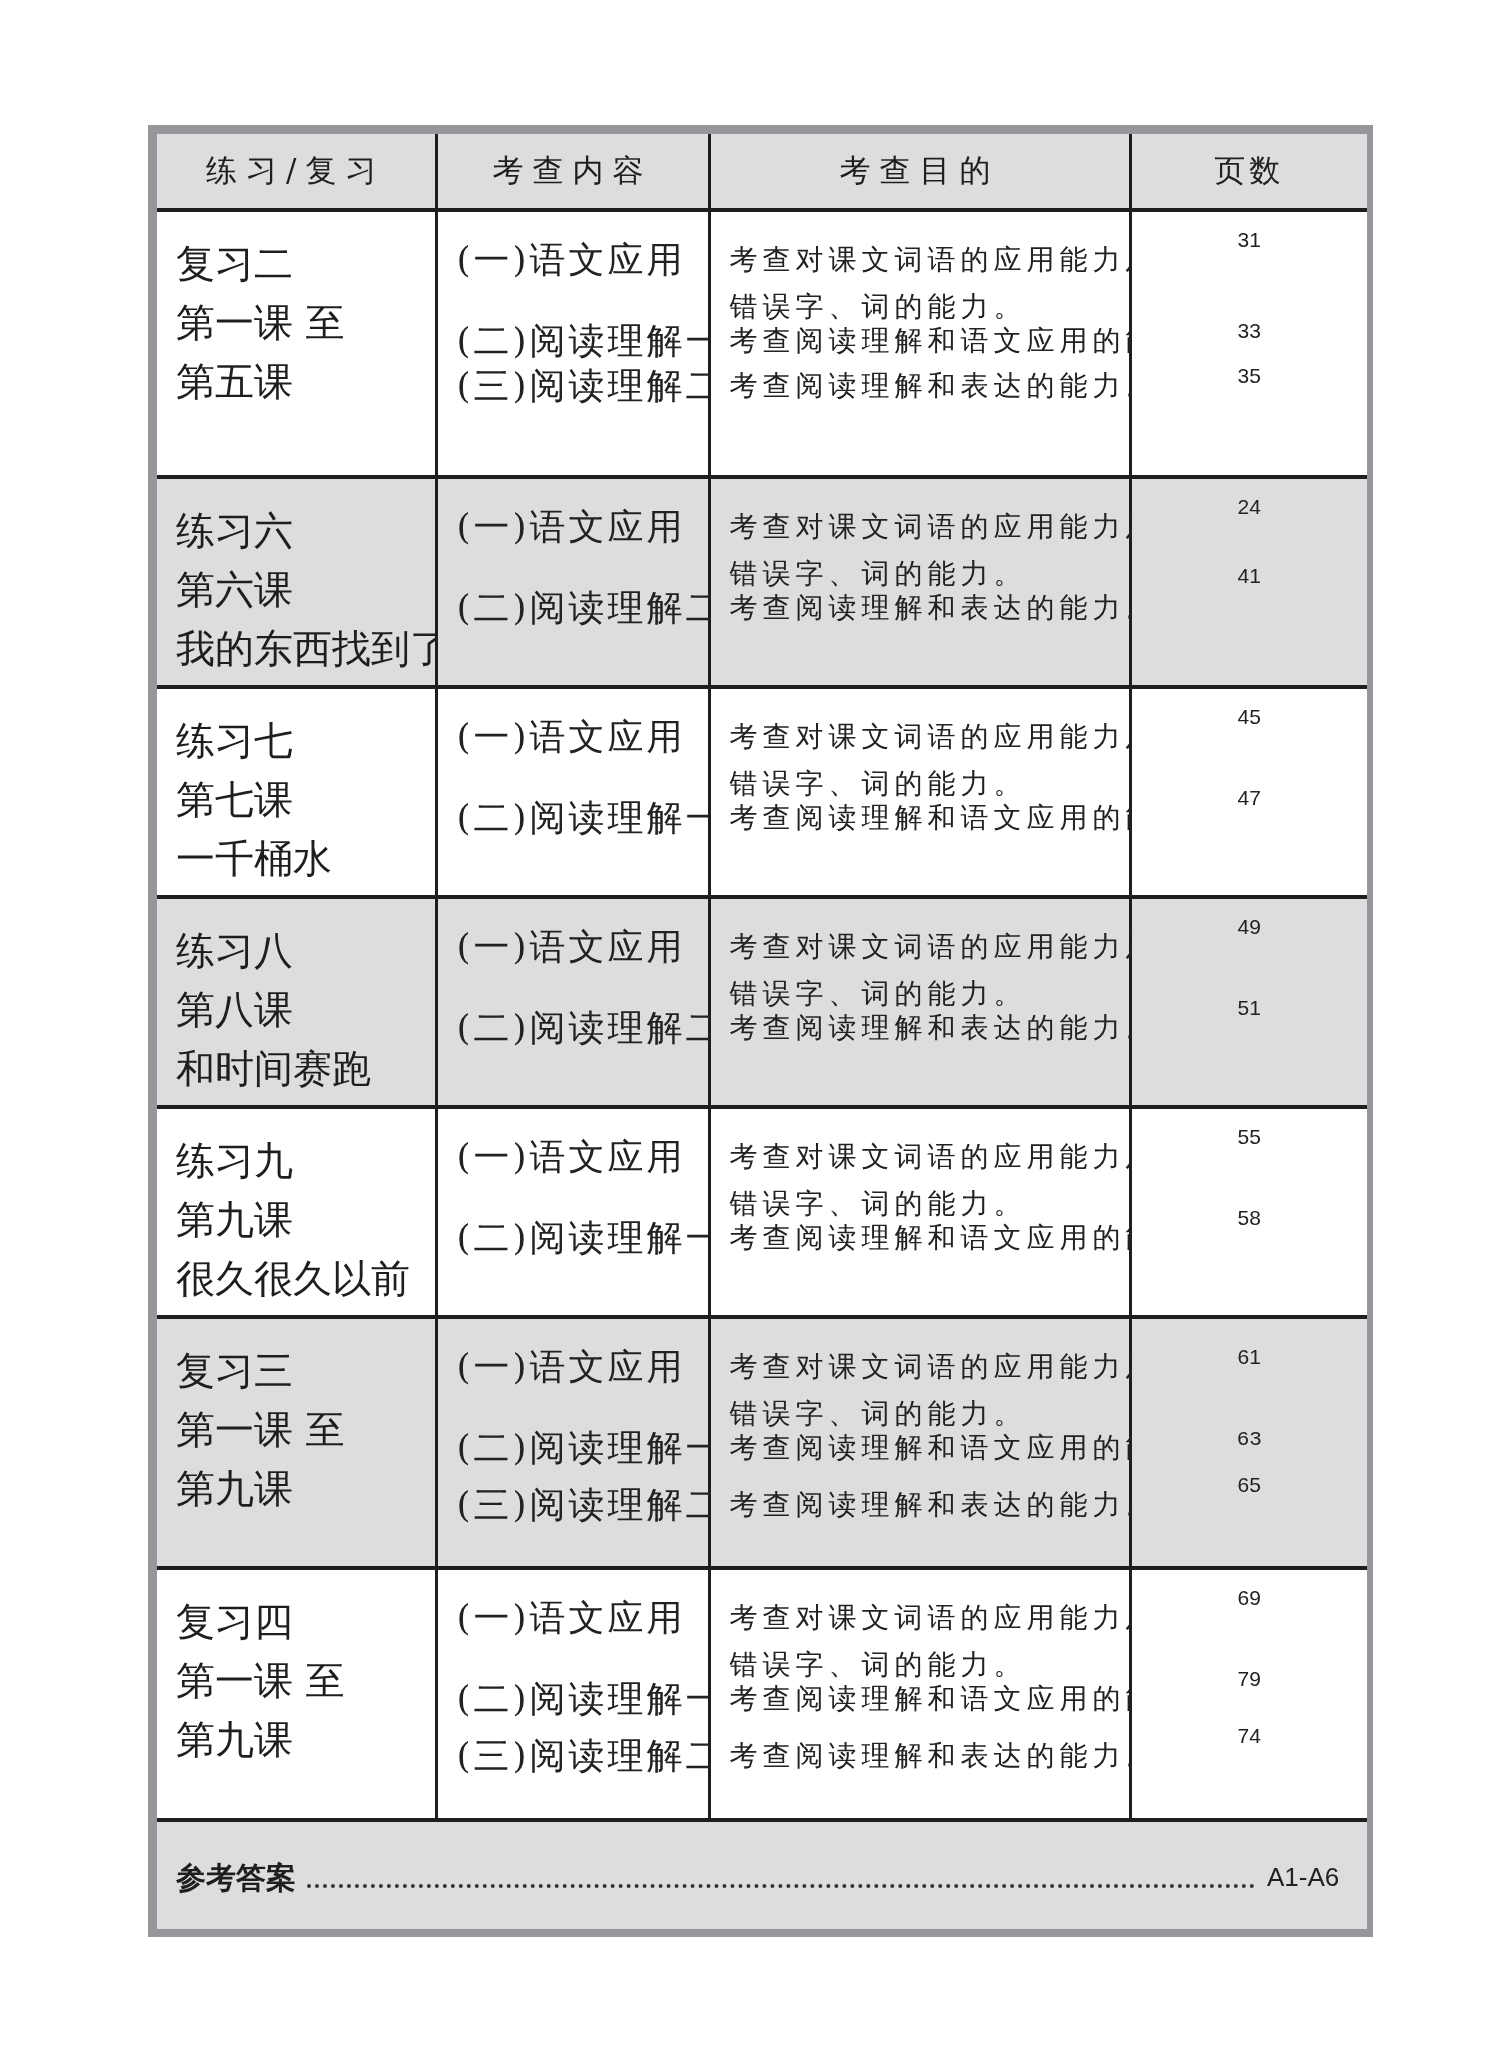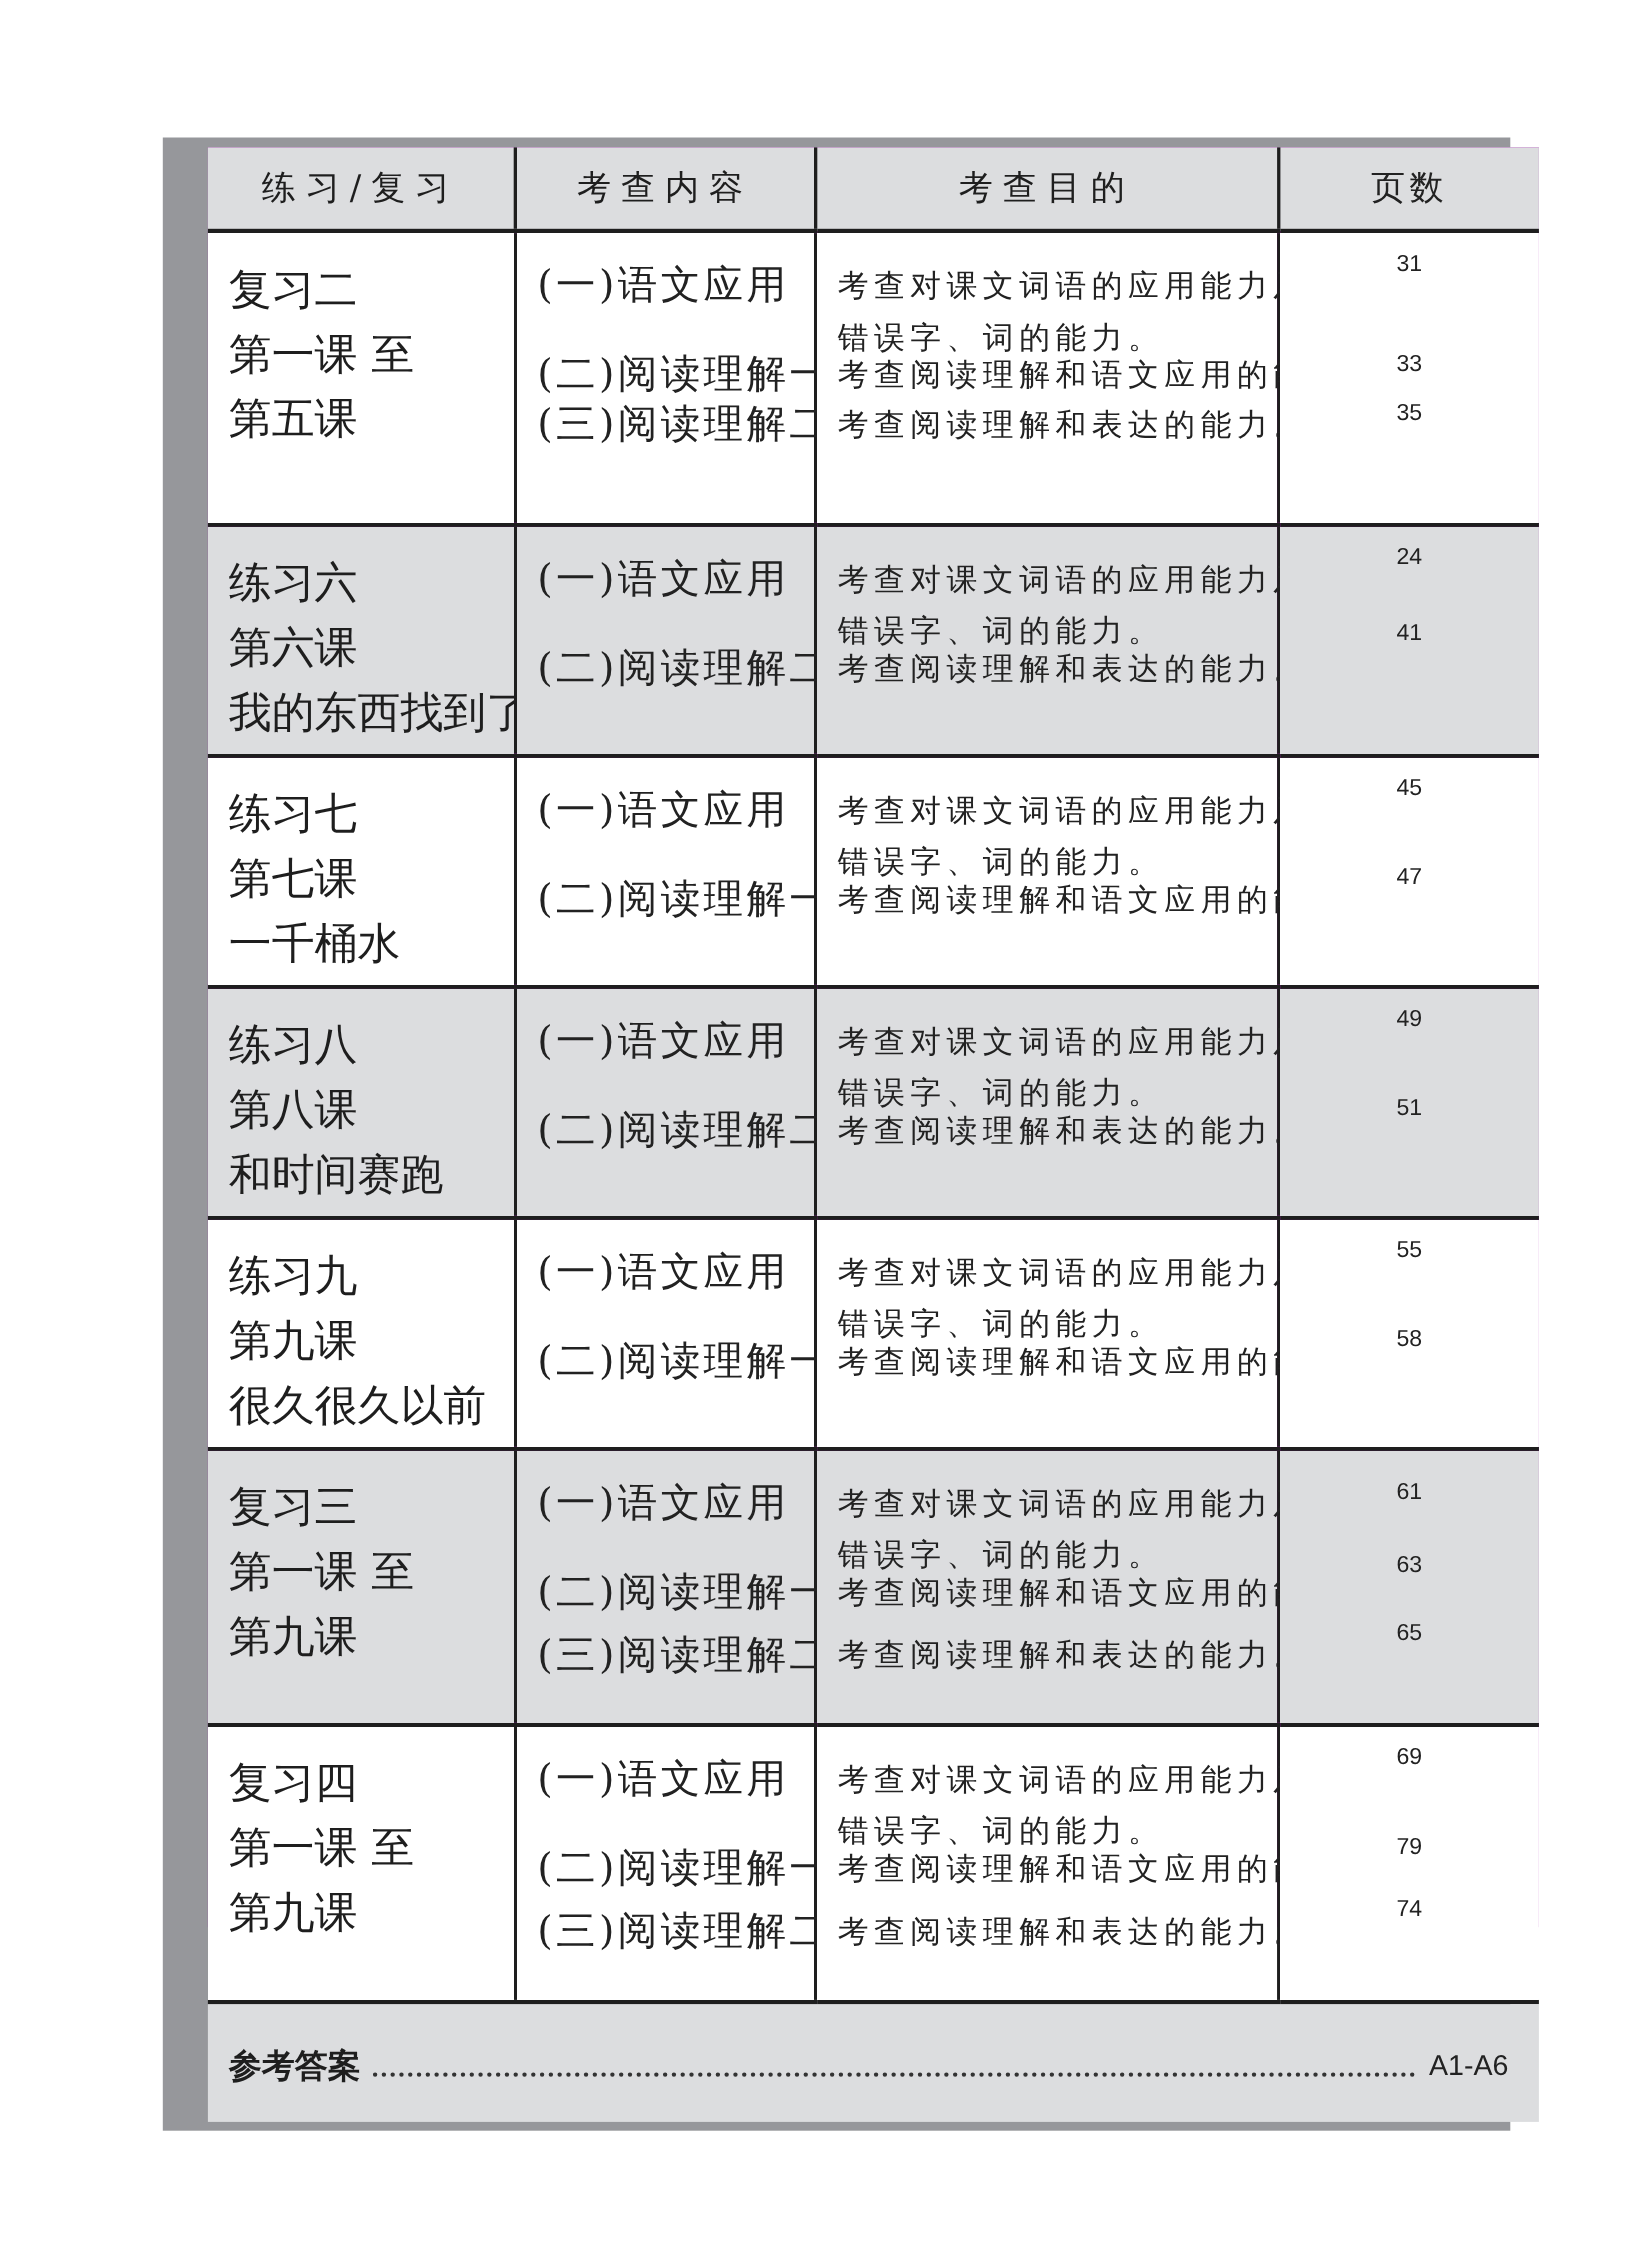--- a/index.html
+++ b/index.html
@@ -1,20 +1,20 @@
 <!DOCTYPE html>
 <html><head>
 <meta charset="utf-8">
 <style>
   html, body { margin: 0; padding: 0; background: #ffffff; }
   body { width: 1500px; height: 2051px; position: relative; overflow: hidden;
          font-family: "DejaVu Sans", "Liberation Sans", sans-serif; color: #1e1e1e; }
   .frame { position: absolute; left: 148px; top: 125px; width: 1225px; height: 1812px;
            background: #96979b; }
-  .inner { position: absolute; left: 9px; top: 9px; width: 1210px; height: 1618px; background: #a21caf; margin-left: 32px; }
+  .inner { position: absolute; left: 9px; top: 9px; width: 1210px; height: 1618px; background: #7f1d1d; }
   table.toc { position: absolute; left: 0; top: 0; width: 1210px; border-collapse: collapse; table-layout: fixed; }
   table.toc col.c1 { width: 279px; }
   table.toc col.c2 { width: 273px; }
   table.toc col.c3 { width: 421px; }
   table.toc col.c4 { width: 237px; }
   table.toc th, table.toc td { border-left: 3px solid #1e1e1e; border-bottom: 4px solid #1e1e1e; padding: 0; vertical-align: top; }
   table.toc th:first-child, table.toc td:first-child { border-left: none; }
   table.toc thead th { height: 74px; background: #dcdddf; font-weight: normal; font-size: 31px;
                        letter-spacing: 9px; text-align: center; vertical-align: middle; font-family: "DejaVu Serif", "Liberation Serif", serif; }
   table.toc thead th.pages { letter-spacing: 4px; }
@@ -182,21 +182,21 @@
               <div class="line content" style="top: 142px; left: 0px; line-height: 44px;">(三)阅读理解二</div>
             </td>
             <td class="cell">
               <div class="line purpose" style="top: 4px; left: 0px; line-height: 44px;">考查对课文词语的应用能力及分辨</div>
               <div class="line purpose" style="top: 51px; left: 0px; line-height: 44px;">错误字、词的能力。</div>
               <div class="line purpose" style="top: 85px; left: 0px; line-height: 44px;">考查阅读理解和语文应用的能力。</div>
               <div class="line purpose" style="top: 142px; left: 0px; line-height: 44px;">考查阅读理解和表达的能力。</div>
             </td>
             <td class="cell">
               <div class="line pagecell" style="top: 0px; left: 0px; width: 100%; line-height: 44px; padding-top: 16px;">61</div>
-              <div class="line pagecell" style="top: 76px; left: 0px; width: 100%; line-height: 44px; padding-top: 6px;">63</div>
+              <div class="line pagecell" style="top: 93px; left: 0px; width: 100%; line-height: 44px; padding-top: 6px; font-family: Liberation Mono, monospace;">63</div>
               <div class="line pagecell" style="top: 138px; left: 0px; width: 100%; line-height: 44px; padding-top: 6px;">65</div>
             </td>
           </tr>
           <tr class="white">
             <td class="cell" style="height: 248px;">
               <div class="lesson">
                 <div>复习四</div>
                 <div>第一课 至</div>
                 <div>第九课</div>
               </div>

